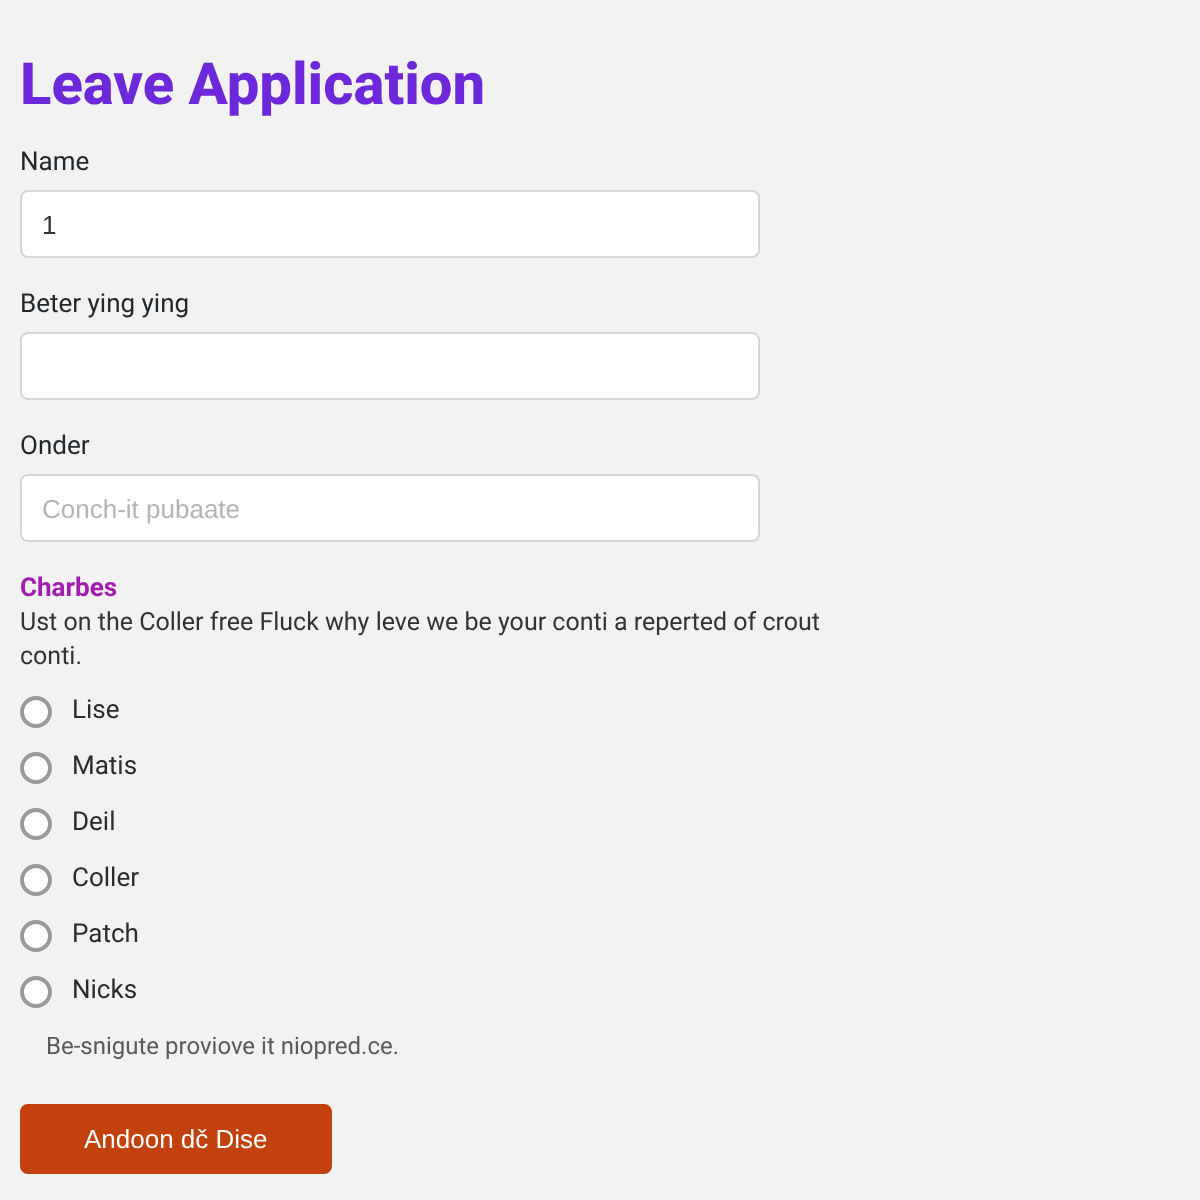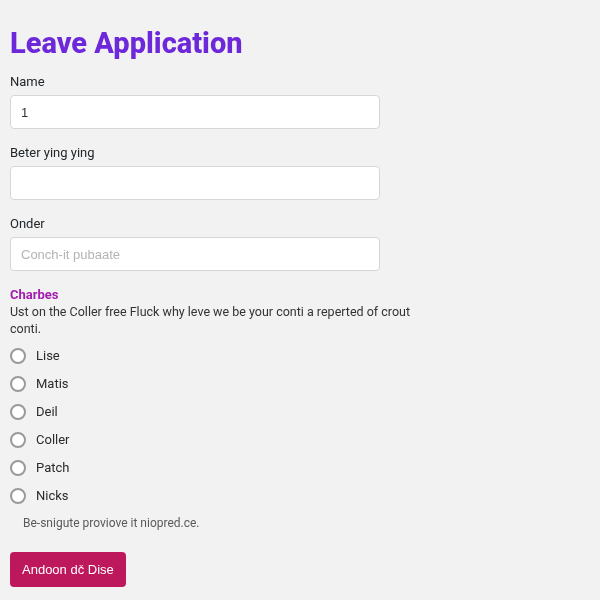--- a/index.html
+++ b/index.html
@@ -70,25 +70,25 @@
   }
   .helper{
     font-size:12px;
     color:#5a5a5a;
     margin-top:2px;
     margin-bottom:22px;
     margin-left:13px;
   }
   .submit-btn{
     display:inline-block;
-    background:#be185d;
+    background:#c2410c;
     color:#fff;
     border:none;
     border-radius:4px;
-    padding:10px 12px;
+    padding:10px 32px;
     font-size:13px;
     cursor:pointer;
   }
 </style>
 </head>
 <body>
 
 
 
 <h1>Leave Application</h1>

